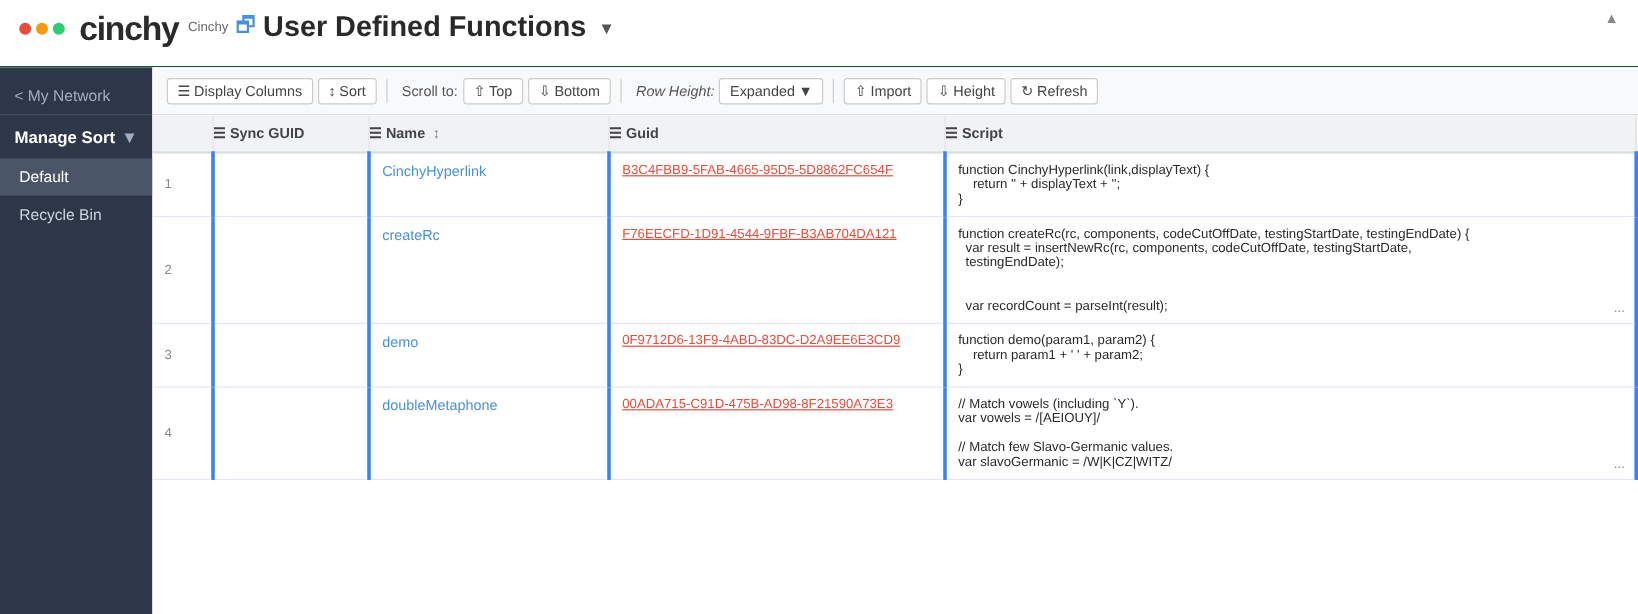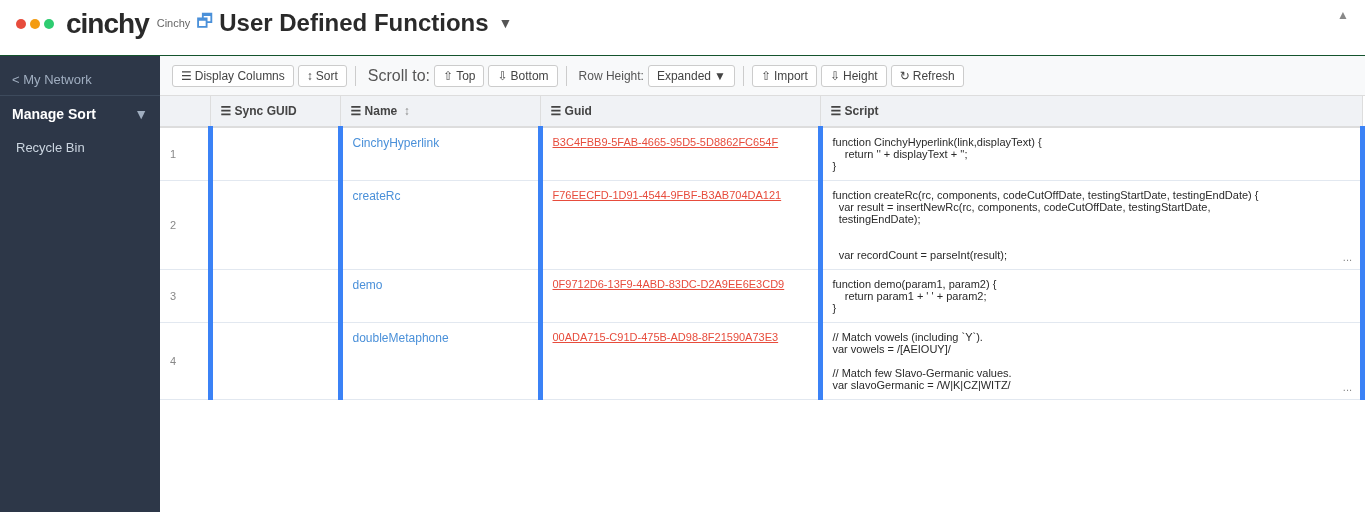--- a/index.html
+++ b/index.html
@@ -26,48 +26,48 @@
     .page-title-area { display: flex; align-items: center; gap: 6px; margin-left: 8px; }
     .external-link-icon { color: #4a90d9; font-size: 18px; }
     .page-title { font-size: 24px; font-weight: 600; color: #2a2a2a; }
     .dropdown-arrow { font-size: 14px; color: #555; margin-left: 4px; cursor: pointer; }
     .header-up-arrow { margin-left: auto; color: #888; font-size: 12px; }
 
     
     .main-layout { display: flex; flex: 1; overflow: hidden; }
 
     
-    .sidebar { width: 160px; background: #2d3748; color: #fff; flex-shrink: 0; display: flex; flex-direction: column; }
+    .sidebar { width: 127px; background: #2d3748; color: #fff; flex-shrink: 0; display: flex; flex-direction: column; }
     .sidebar-network { padding: 16px 12px 8px; font-size: 13px; color: #a0aec0; border-bottom: 1px solid #3d4a5c; }
     .sidebar-manage-data { display: flex; align-items: center; justify-content: space-between; padding: 10px 12px; font-size: 14px; font-weight: 600; color: #fff; }
     .sidebar-filter-icon { color: #a0aec0; }
     .sidebar-item { padding: 8px 12px 8px 16px; font-size: 13px; color: #cbd5e0; cursor: pointer; }
     .sidebar-item.active { background: #4a5568; color: #fff; font-weight: 500; }
 
     
     .content-area { flex: 1; display: flex; flex-direction: column; overflow: hidden; background: #fff; }
 
     
     .toolbar { display: flex; align-items: center; gap: 4px; padding: 6px 12px; background: #f8f9fa; border-bottom: 1px solid #ddd; flex-shrink: 0; height: 40px; flex-wrap: nowrap; }
     .toolbar-btn { display: flex; align-items: center; gap: 3px; padding: 3px 8px; border: 1px solid #ccc; border-radius: 3px; background: #fff; font-size: 12px; color: #444; cursor: pointer; white-space: nowrap; }
     .toolbar-separator { width: 1px; height: 20px; background: #ccc; margin: 0 4px; }
-    .scroll-to-label { font-size: 16px; color: #555; margin-left: 4px; }
-    .row-height-label { font-size: 12px; color: #555; margin-left: 4px; }
+    .scroll-to-label { font-size: 12px; color: #555; margin-left: 4px; }
+    .row-height-label { font-size: 12px; color: #555; margin-left: 4px; font-style: italic; }
 
     
     .table-container { flex: 1; overflow: auto; }
     table { width: 100%; border-collapse: collapse; table-layout: fixed; }
     thead tr { background: #f0f2f5; border-bottom: 2px solid #ddd; }
-    thead th { padding: 8px 10px; text-align: left; font-size: 12px; font-weight: 600; color: #444; border-right: 1px solid #ddd; white-space: nowrap; overflow: hidden; }
+    thead th { padding: 8px 0; text-align: left; font-size: 12px; font-weight: 600; color: #444; border-right: 1px solid #ddd; white-space: nowrap; overflow: hidden; }
     .col-row-num { width: 50px; }
     .col-sync-guid { width: 130px; }
     .col-name { width: 200px; margin-left: 14px; }
     .col-guid { width: 280px; }
     tbody tr { border-bottom: 1px solid #e2e8f0; vertical-align: top; }
-    td { padding: 8px 10px; font-size: 12px; color: #333; border-right: 5px solid #3b82f6; overflow: hidden; }
+    td { padding: 8px 10px; font-size: 12px; color: #333; border-right: 3px solid #3b82f6; overflow: hidden; }
     td.row-num { color: #888; font-size: 11px; vertical-align: middle; }
     td.name-cell { color: #4a90d9; }
     td.guid-cell { color: #e74c3c; font-size: 11px; text-decoration: underline; }
     td.script-cell { font-family: Liberation Sans, sans-serif; font-size: 11px; color: #2a2a2a; white-space: pre-wrap; word-break: break-all; position: relative; max-height: 90px; overflow: hidden; }
     .script-ellipsis { position: absolute; bottom: 6px; right: 8px; color: #888; }
     .sort-icon { margin-left: 3px; color: #888; cursor: pointer; }
   </style>
 </head>
 <body>
 
@@ -92,20 +92,23 @@
 <div class="main-layout">
 
   <div class="sidebar">
     <div class="sidebar-network">
       <span>&lt; My Network</span>
     </div>
     <div class="sidebar-manage-data">
       <span>Manage Sort</span>
       <span class="sidebar-filter-icon">▼</span>
     </div>
+    <div class="sidebar-item active">
+      <span>Default</span>
+    </div>
     <div class="sidebar-item">
       <span>Recycle Bin</span>
     </div>
   </div>
 
   <div class="content-area">
 
     <div class="toolbar">
       <button class="toolbar-btn">
         <span>☰</span>

